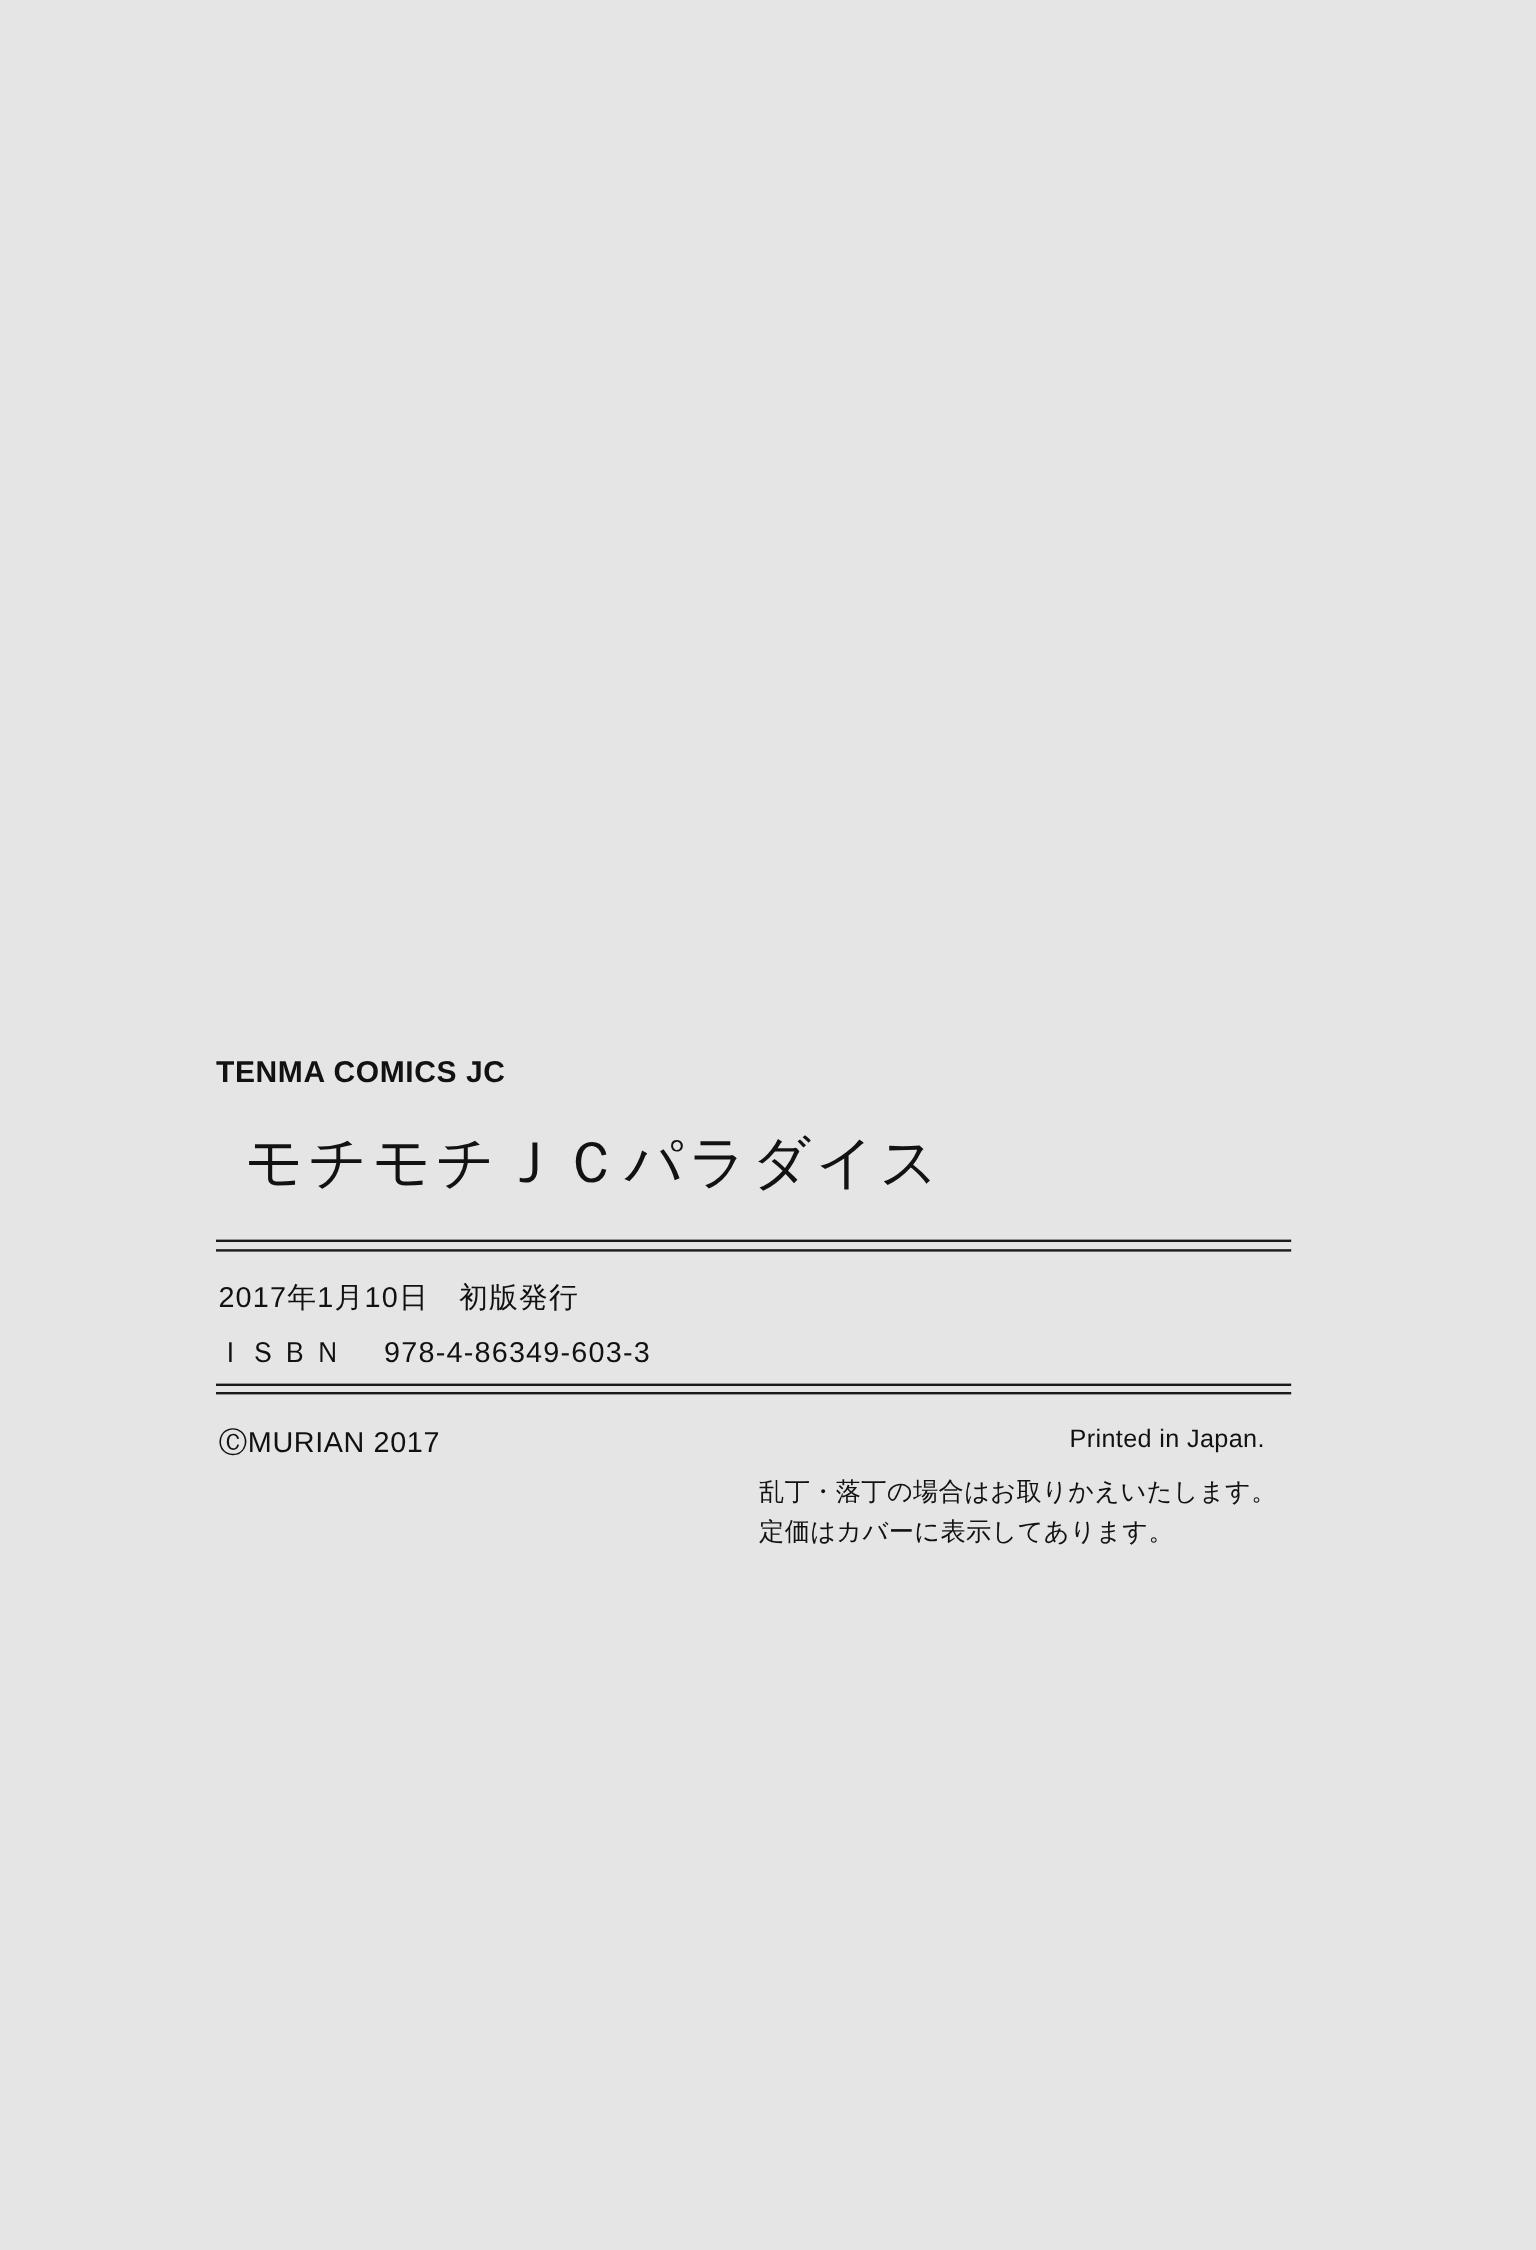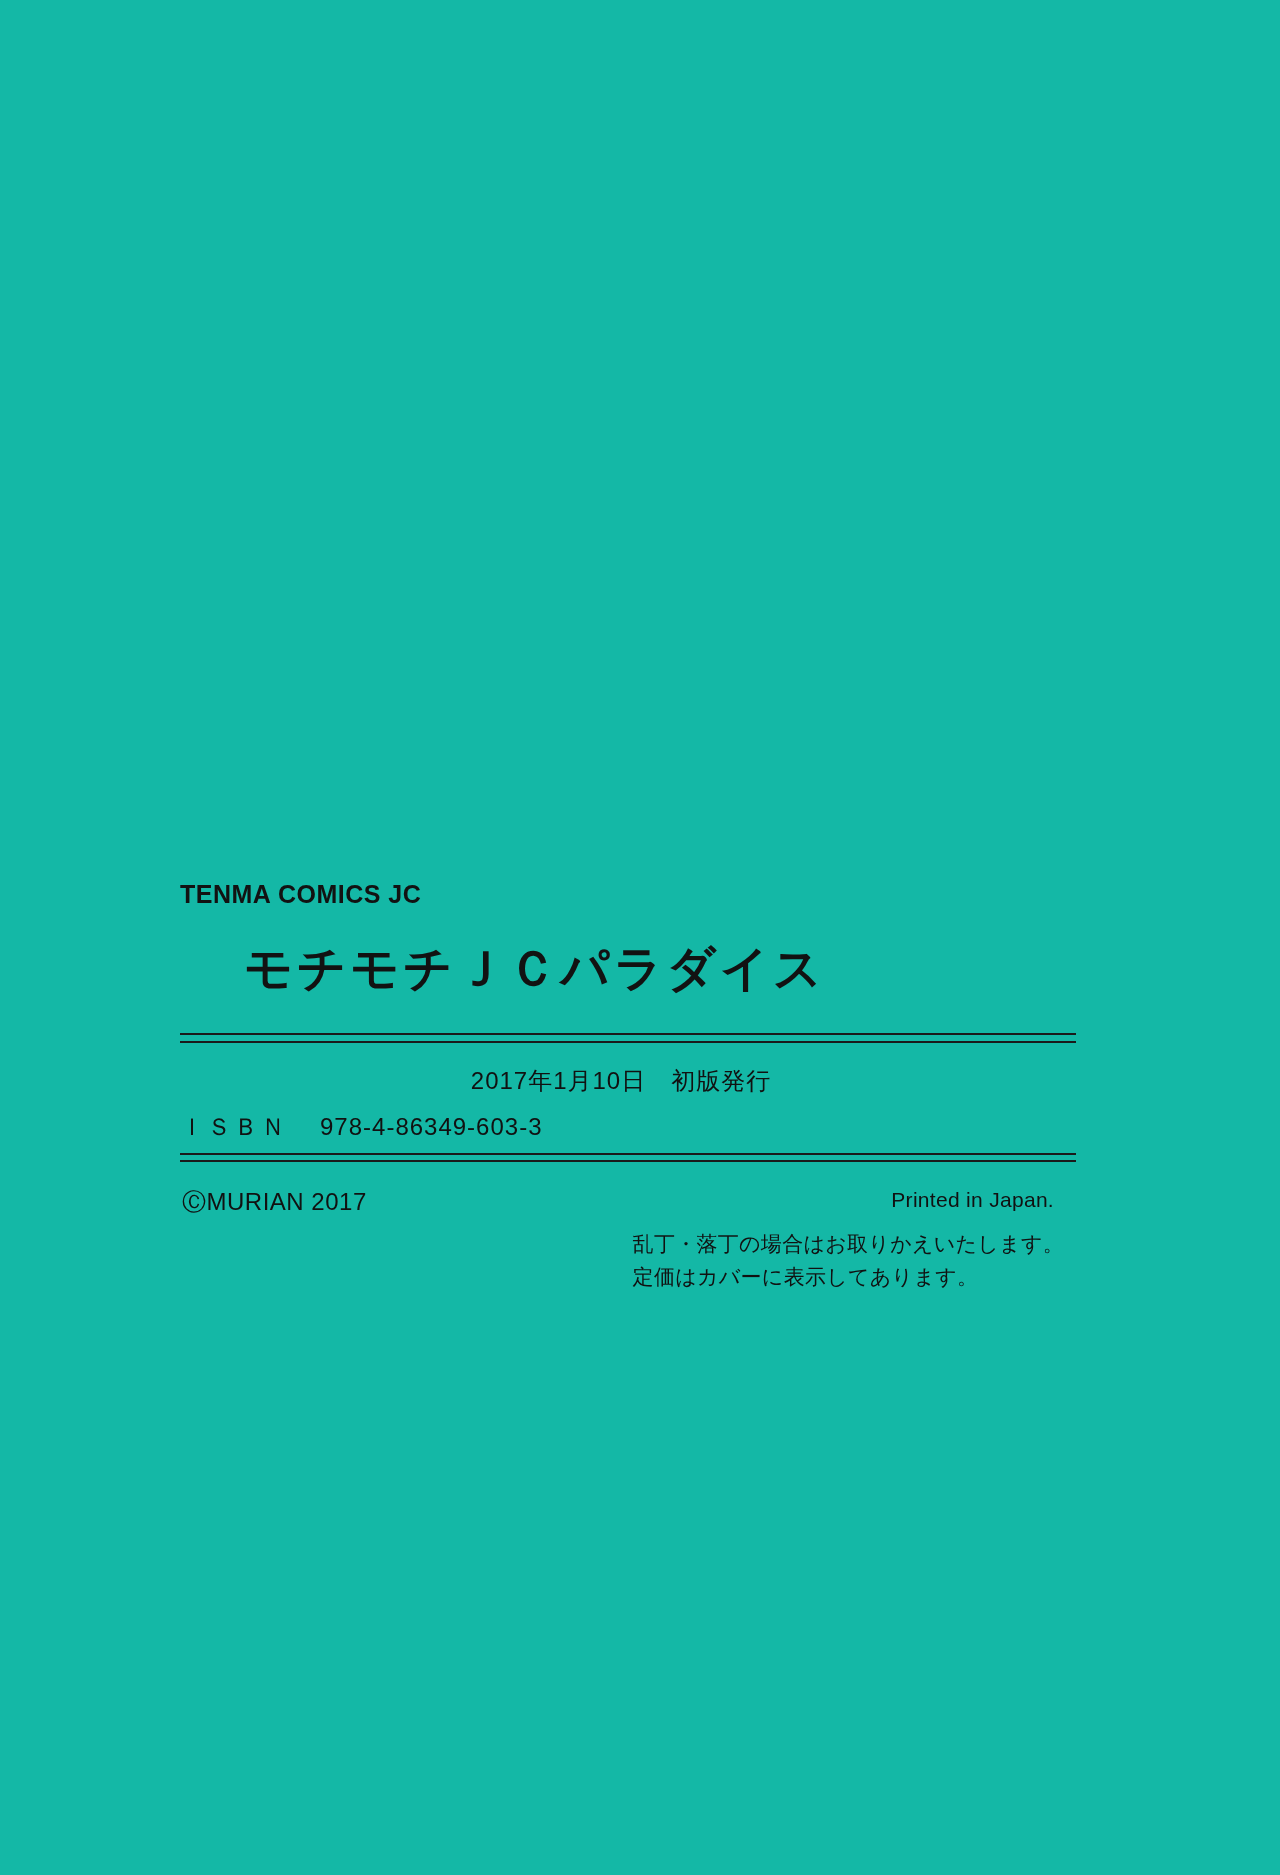--- a/index.html
+++ b/index.html
@@ -14,42 +14,42 @@
     color: #111111;
     position: relative;
     overflow: hidden;
   }
   .page {
     position: absolute;
     left: 0;
     top: 0;
     width: 1280px;
     height: 1875px;
-    background: #14b8a6;
+    background: #e5e5e5;
   }
   .colophon {
     position: absolute;
     left: 180px;
     top: 880px;
     width: 880px;
   }
   .series-label {
     font-size: 25px;
     font-weight: bold;
     letter-spacing: 0.5px;
     color: #121212;
     margin-left: 0px;
   }
   .book-title {
     font-size: 48px;
-    font-weight: bold;
+    font-weight: normal;
     letter-spacing: 4px;
     color: #121212;
     margin-top: 28px;
-    margin-left: 64px;
+    margin-left: 24px;
   }
   .rule {
     border: none;
     border-top: 2px solid #1a1a1a;
     margin: 0;
   }
   .rule-top {
     margin-top: 32px;
     width: 896px;
   }
@@ -63,21 +63,20 @@
   }
   .rule-bottom2 {
     margin-top: 5px;
     width: 896px;
   }
   .pubdate {
     font-size: 24px;
     letter-spacing: 1px;
     margin-top: 22px;
     margin-left: 2px;
-    text-align: center;
   }
   .info-table {
     margin-top: 14px;
     border-collapse: collapse;
     font-size: 24px;
   }
   .info-table td {
     padding: 2px 0;
     vertical-align: baseline;
     white-space: nowrap;

